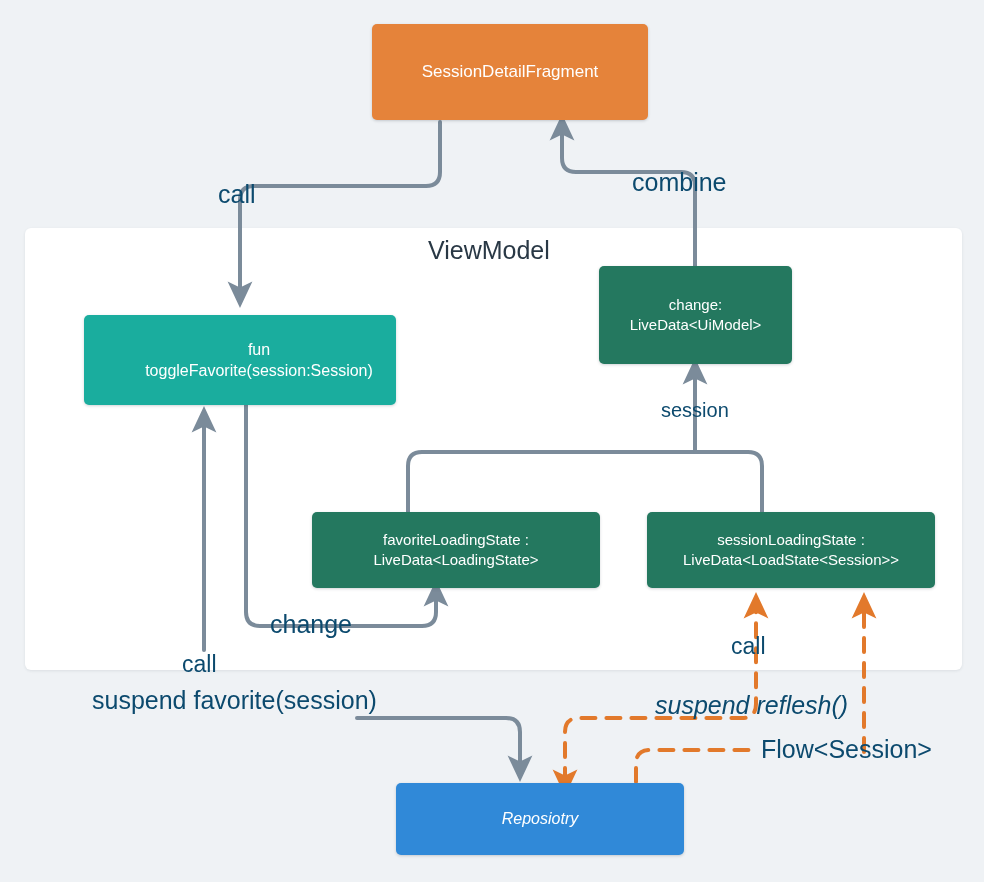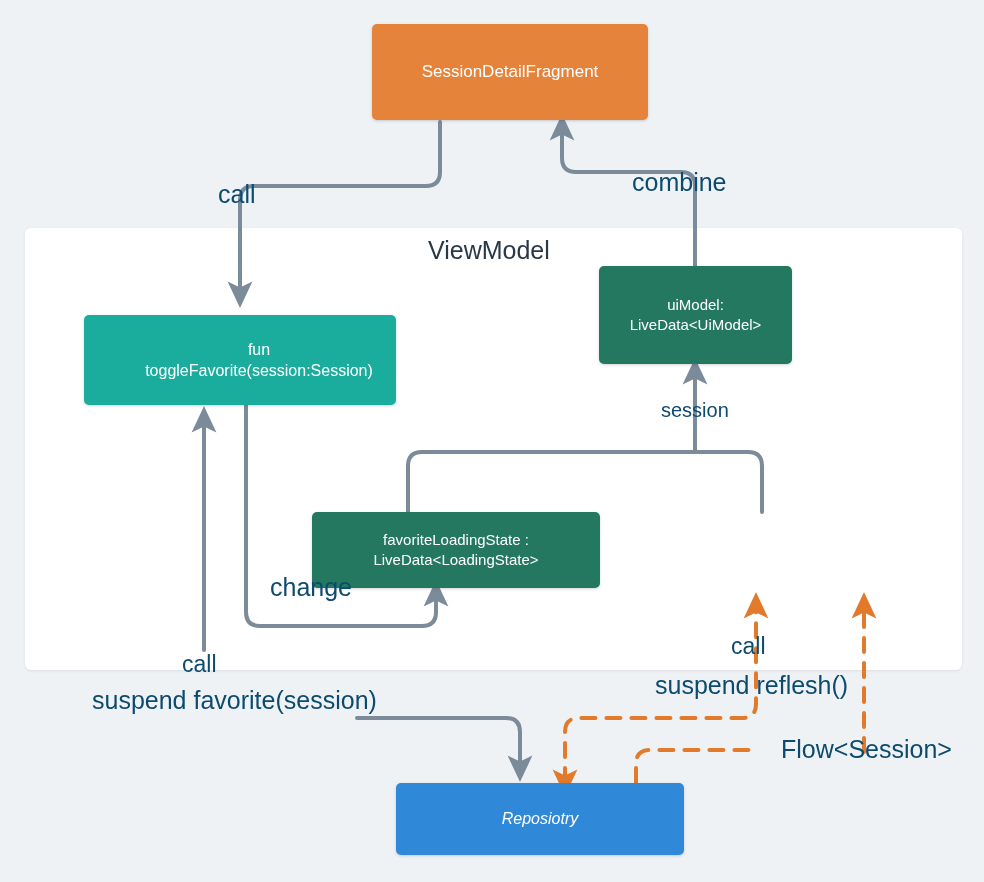--- a/index.html
+++ b/index.html
@@ -120,45 +120,49 @@
 
   <div class="node node-orange" style="left:372px; top:24px; width:276px; height:96px;">
     <span>SessionDetailFragment</span>
   </div>
 
   <div class="node node-teal" style="left:84px; top:315px; width:312px; height:90px;">
     <span>fun toggleFavorite(session:Session)</span>
   </div>
 
   <div class="node node-green" style="left:599px; top:266px; width:193px; height:98px; flex-direction:column;">
-    <span>uiModel:</span>
+    <span>change:</span>
     <span>LiveData&lt;UiModel&gt;</span>
   </div>
 
   <div class="node node-green" style="left:312px; top:512px; width:288px; height:76px; flex-direction:column;text-align:right;">
     <span>favoriteLoadingState :</span>
     <span>LiveData&lt;LoadingState&gt;</span>
   </div>
 
+  <div class="node node-green" style="left:647px; top:512px; width:288px; height:76px; flex-direction:column;">
+    <span>sessionLoadingState :</span>
+    <span>LiveData&lt;LoadState&lt;Session&gt;&gt;</span>
+  </div>
 
   <div class="node node-blue" style="left:396px; top:783px; width:288px; height:72px;">
     <span>Reposiotry</span>
   </div>
 
   <div class="edge-label lbl-lg" style="left:218px; top:182px;">call</div>
 
   <div class="edge-label lbl-lg" style="left:632px; top:170px;">combine</div>
 
   <div class="edge-label lbl-sm" style="left:661px; top:400px;">session</div>
 
-  <div class="edge-label lbl-lg" style="left:270px; top:575px;">change</div>
+  <div class="edge-label lbl-lg" style="left:270px; top:612px;">change</div>
 
   <div class="edge-label lbl-md" style="left:182px; top:653px;">call</div>
 
   <div class="edge-label lbl-lg" style="left:56px; top:688px;margin-left:36px;">suspend favorite(session)</div>
 
   <div class="edge-label lbl-md" style="left:731px; top:635px;">call</div>
 
-  <div class="edge-label lbl-lg" style="left:655px; top:673px;">suspend reflesh()</div>
+  <div class="edge-label lbl-lg" style="left:655px; top:693px;font-style:italic;">suspend reflesh()</div>
 
-  <div class="edge-label lbl-lg" style="left:781px; top:737px;">Flow&lt;Session&gt;</div>
+  <div class="edge-label lbl-lg" style="left:761px; top:737px;">Flow&lt;Session&gt;</div>
 
 </div>
 
 </body></html>

